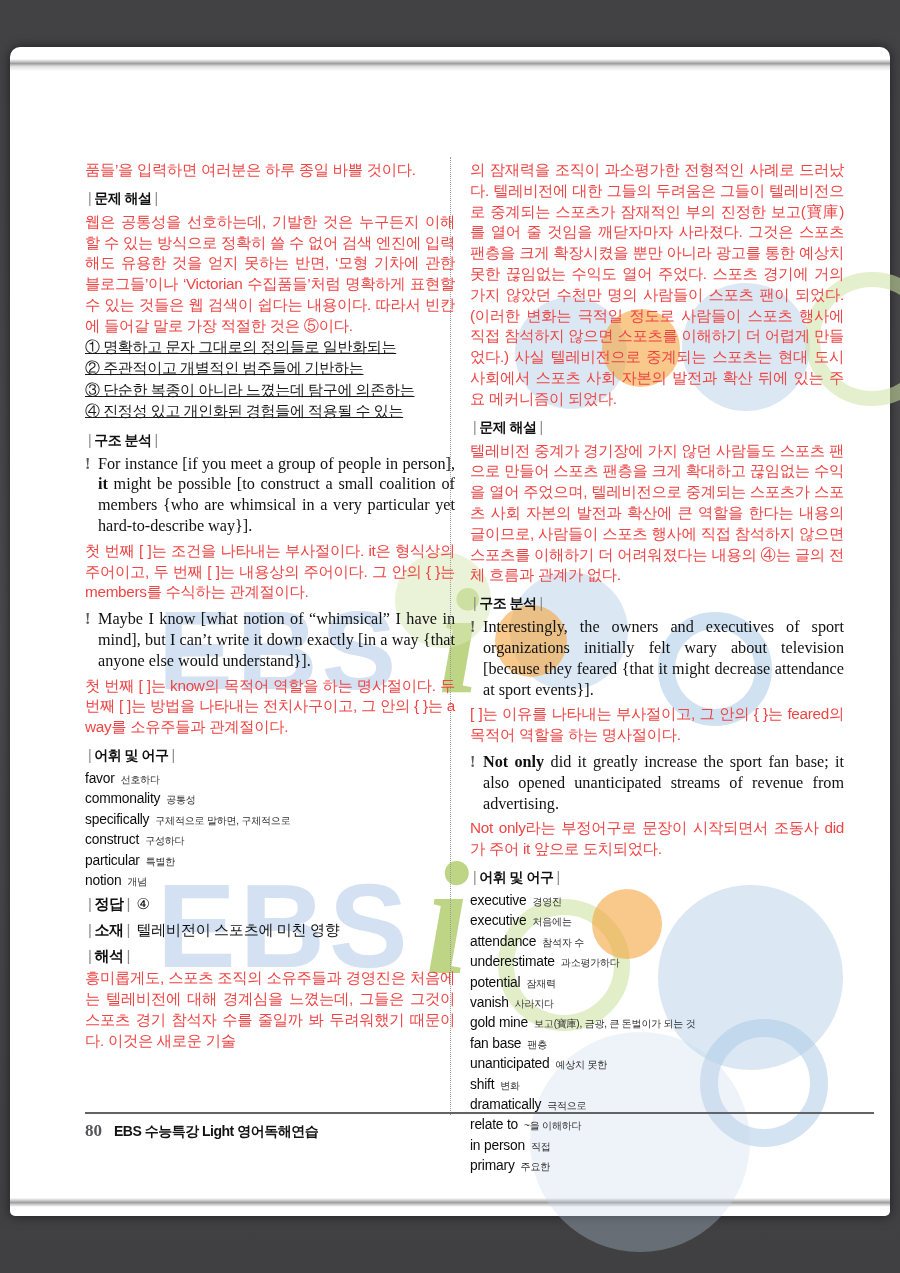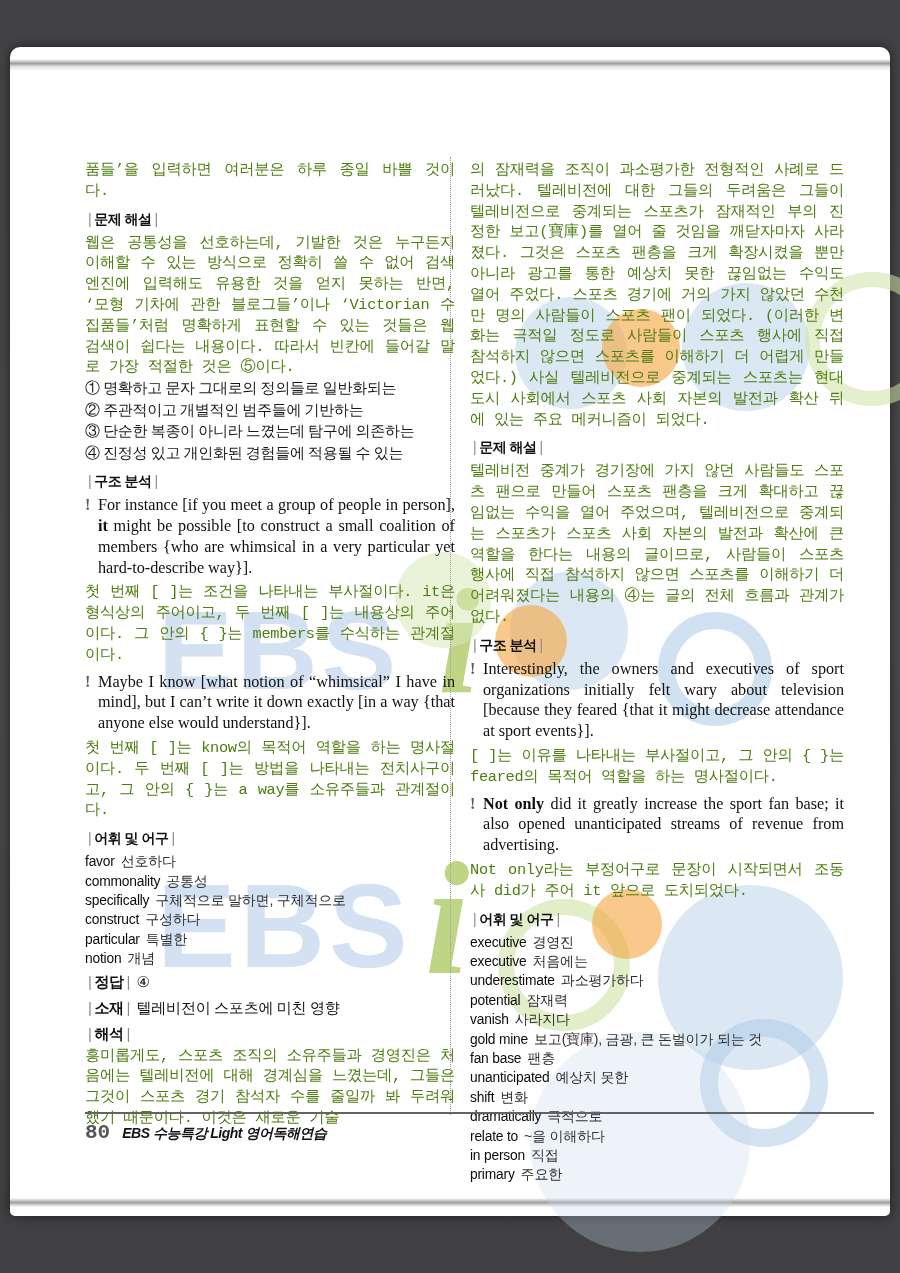--- a/index.html
+++ b/index.html
@@ -18,44 +18,44 @@
   .wm-ebs{font-family:"Liberation Sans",sans-serif;font-weight:bold;font-size:112px;line-height:1;
           color:#d3e1f2;letter-spacing:4px;}
   .wm-i{font-family:"Liberation Serif",serif;font-style:italic;font-weight:bold;line-height:1;color:#aecb67;opacity:.8;}
   .circ{position:absolute;border-radius:50%;z-index:0;pointer-events:none;}
 
   
   .col{position:absolute;top:113px;z-index:2;}
   .col-left{left:75px;width:370px;}
   .col-right{left:460px;width:374px;}
 
-  .kr{font-family:Liberation Mono, monospace;font-size:15.3px;line-height:20.8px;color:#4d7c0f;
+  .kr{font-family:Liberation Sans, sans-serif;font-size:15.3px;line-height:20.8px;color:#ef4444;
       text-align:justify;letter-spacing:-0.3px;margin:0;}
-  .opt{font-family:"Liberation Serif",serif;font-size:15px;line-height:21.5px;color:#181818;letter-spacing:-0.3px;}
+  .opt{font-family:"Liberation Serif",serif;font-size:15px;line-height:21.5px;color:#181818;letter-spacing:-0.3px;text-decoration:underline;}
   .sec-header{font-family:"Liberation Sans",sans-serif;font-weight:bold;font-size:14px;line-height:16px;
       color:#101010;margin:9px 0 6px 0;letter-spacing:-0.5px;}
   .sec-header .bar{color:#8a8a8a;font-weight:normal;padding:0 3px;}
   .eng{font-family:"Liberation Serif",serif;font-size:16.2px;line-height:20.8px;color:#111;
       text-align:justify;margin:6px 0 4px 0;position:relative;padding-left:13px;}
   .eng .bang{position:absolute;left:0;top:0;font-weight:bold;color:#5b5b5b;}
   .kr-exp{margin:2px 0 4px 0;}
   .vocab-row{font-family:"Liberation Sans",sans-serif;font-size:13.8px;line-height:19.4px;letter-spacing:-0.2px;}
   .vocab-row .vw{font-weight:normal;color:#0c0c0c;margin-right:6px;}
-  .vocab-row .vm{color:#2e2e2e;font-size:14px;margin-top:40px;}
+  .vocab-row .vm{color:#2e2e2e;font-size:10px;margin-top:40px;}
   .qnum{font-family:"Liberation Sans",sans-serif;font-weight:bold;font-size:27px;line-height:30px;color:#0a0a0a;
       margin:26px 0 8px 0;}
   .meta{font-family:"Liberation Sans",sans-serif;font-size:15px;line-height:25px;color:#101010;letter-spacing:-0.5px;}
   .meta .bar{color:#8a8a8a;font-weight:normal;padding:0 3px;}
   .meta .lbl{font-weight:bold;}
   .meta .val{font-family:"Liberation Serif",serif;letter-spacing:-0.2px;}
 
   .footer-rule{position:absolute;left:75px;top:1065px;width:789px;height:2px;background:#636366;z-index:2;}
   .footer{position:absolute;left:75px;top:1074px;display:flex;align-items:baseline;gap:12px;z-index:2;}
-  .footer .pg{font-family:Liberation Mono, monospace;font-weight:bold;font-size:21px;color:#55565a;}
-  .footer .bk{font-family:"Liberation Sans",sans-serif;font-weight:bold;font-size:14px;color:#121212;letter-spacing:-0.5px;font-style:italic;}
+  .footer .pg{font-family:Liberation Serif, serif;font-weight:bold;font-size:17px;color:#55565a;}
+  .footer .bk{font-family:"Liberation Sans",sans-serif;font-weight:bold;font-size:14px;color:#121212;letter-spacing:-0.5px;}
 </style>
 </head>
 <body>
 
 <div class="canvas">
   <div class="page">
 
     <div class="edge-top"></div>
     <div class="edge-bottom"></div>
 
@@ -139,20 +139,21 @@
       <p class="eng"><span class="bang">!</span><span>Interestingly, the owners and executives of sport organizations initially felt wary about television [because they feared {that it might decrease attendance at sport events}].</span></p>
       <p class="kr kr-exp">[ ]는 이유를 나타내는 부사절이고, 그 안의 { }는 feared의 목적어 역할을 하는 명사절이다.</p>
       <p class="eng"><span class="bang">!</span><span><b>Not only</b> did it greatly increase the sport fan base; it also opened unanticipated streams of revenue from advertising.</span></p>
       <p class="kr kr-exp">Not only라는 부정어구로 문장이 시작되면서 조동사 did가 주어 it 앞으로 도치되었다.</p>
 
       <div class="sec-header">
         <span class="bar">|</span><span>어휘 및 어구</span><span class="bar">|</span>
       </div>
       <div class="vocab-row"><span class="vw">executive</span><span class="vm">경영진</span></div>
       <div class="vocab-row"><span class="vw">executive</span><span class="vm">처음에는</span></div>
+      <div class="vocab-row"><span class="vw">attendance</span><span class="vm">참석자 수</span></div>
       <div class="vocab-row"><span class="vw">underestimate</span><span class="vm">과소평가하다</span></div>
       <div class="vocab-row"><span class="vw">potential</span><span class="vm">잠재력</span></div>
       <div class="vocab-row"><span class="vw">vanish</span><span class="vm">사라지다</span></div>
       <div class="vocab-row"><span class="vw">gold mine</span><span class="vm">보고(寶庫), 금광, 큰 돈벌이가 되는 것</span></div>
       <div class="vocab-row"><span class="vw">fan base</span><span class="vm">팬층</span></div>
       <div class="vocab-row"><span class="vw">unanticipated</span><span class="vm">예상치 못한</span></div>
       <div class="vocab-row"><span class="vw">shift</span><span class="vm">변화</span></div>
       <div class="vocab-row"><span class="vw">dramatically</span><span class="vm">극적으로</span></div>
       <div class="vocab-row"><span class="vw">relate to</span><span class="vm">~을 이해하다</span></div>
       <div class="vocab-row"><span class="vw">in person</span><span class="vm">직접</span></div>

